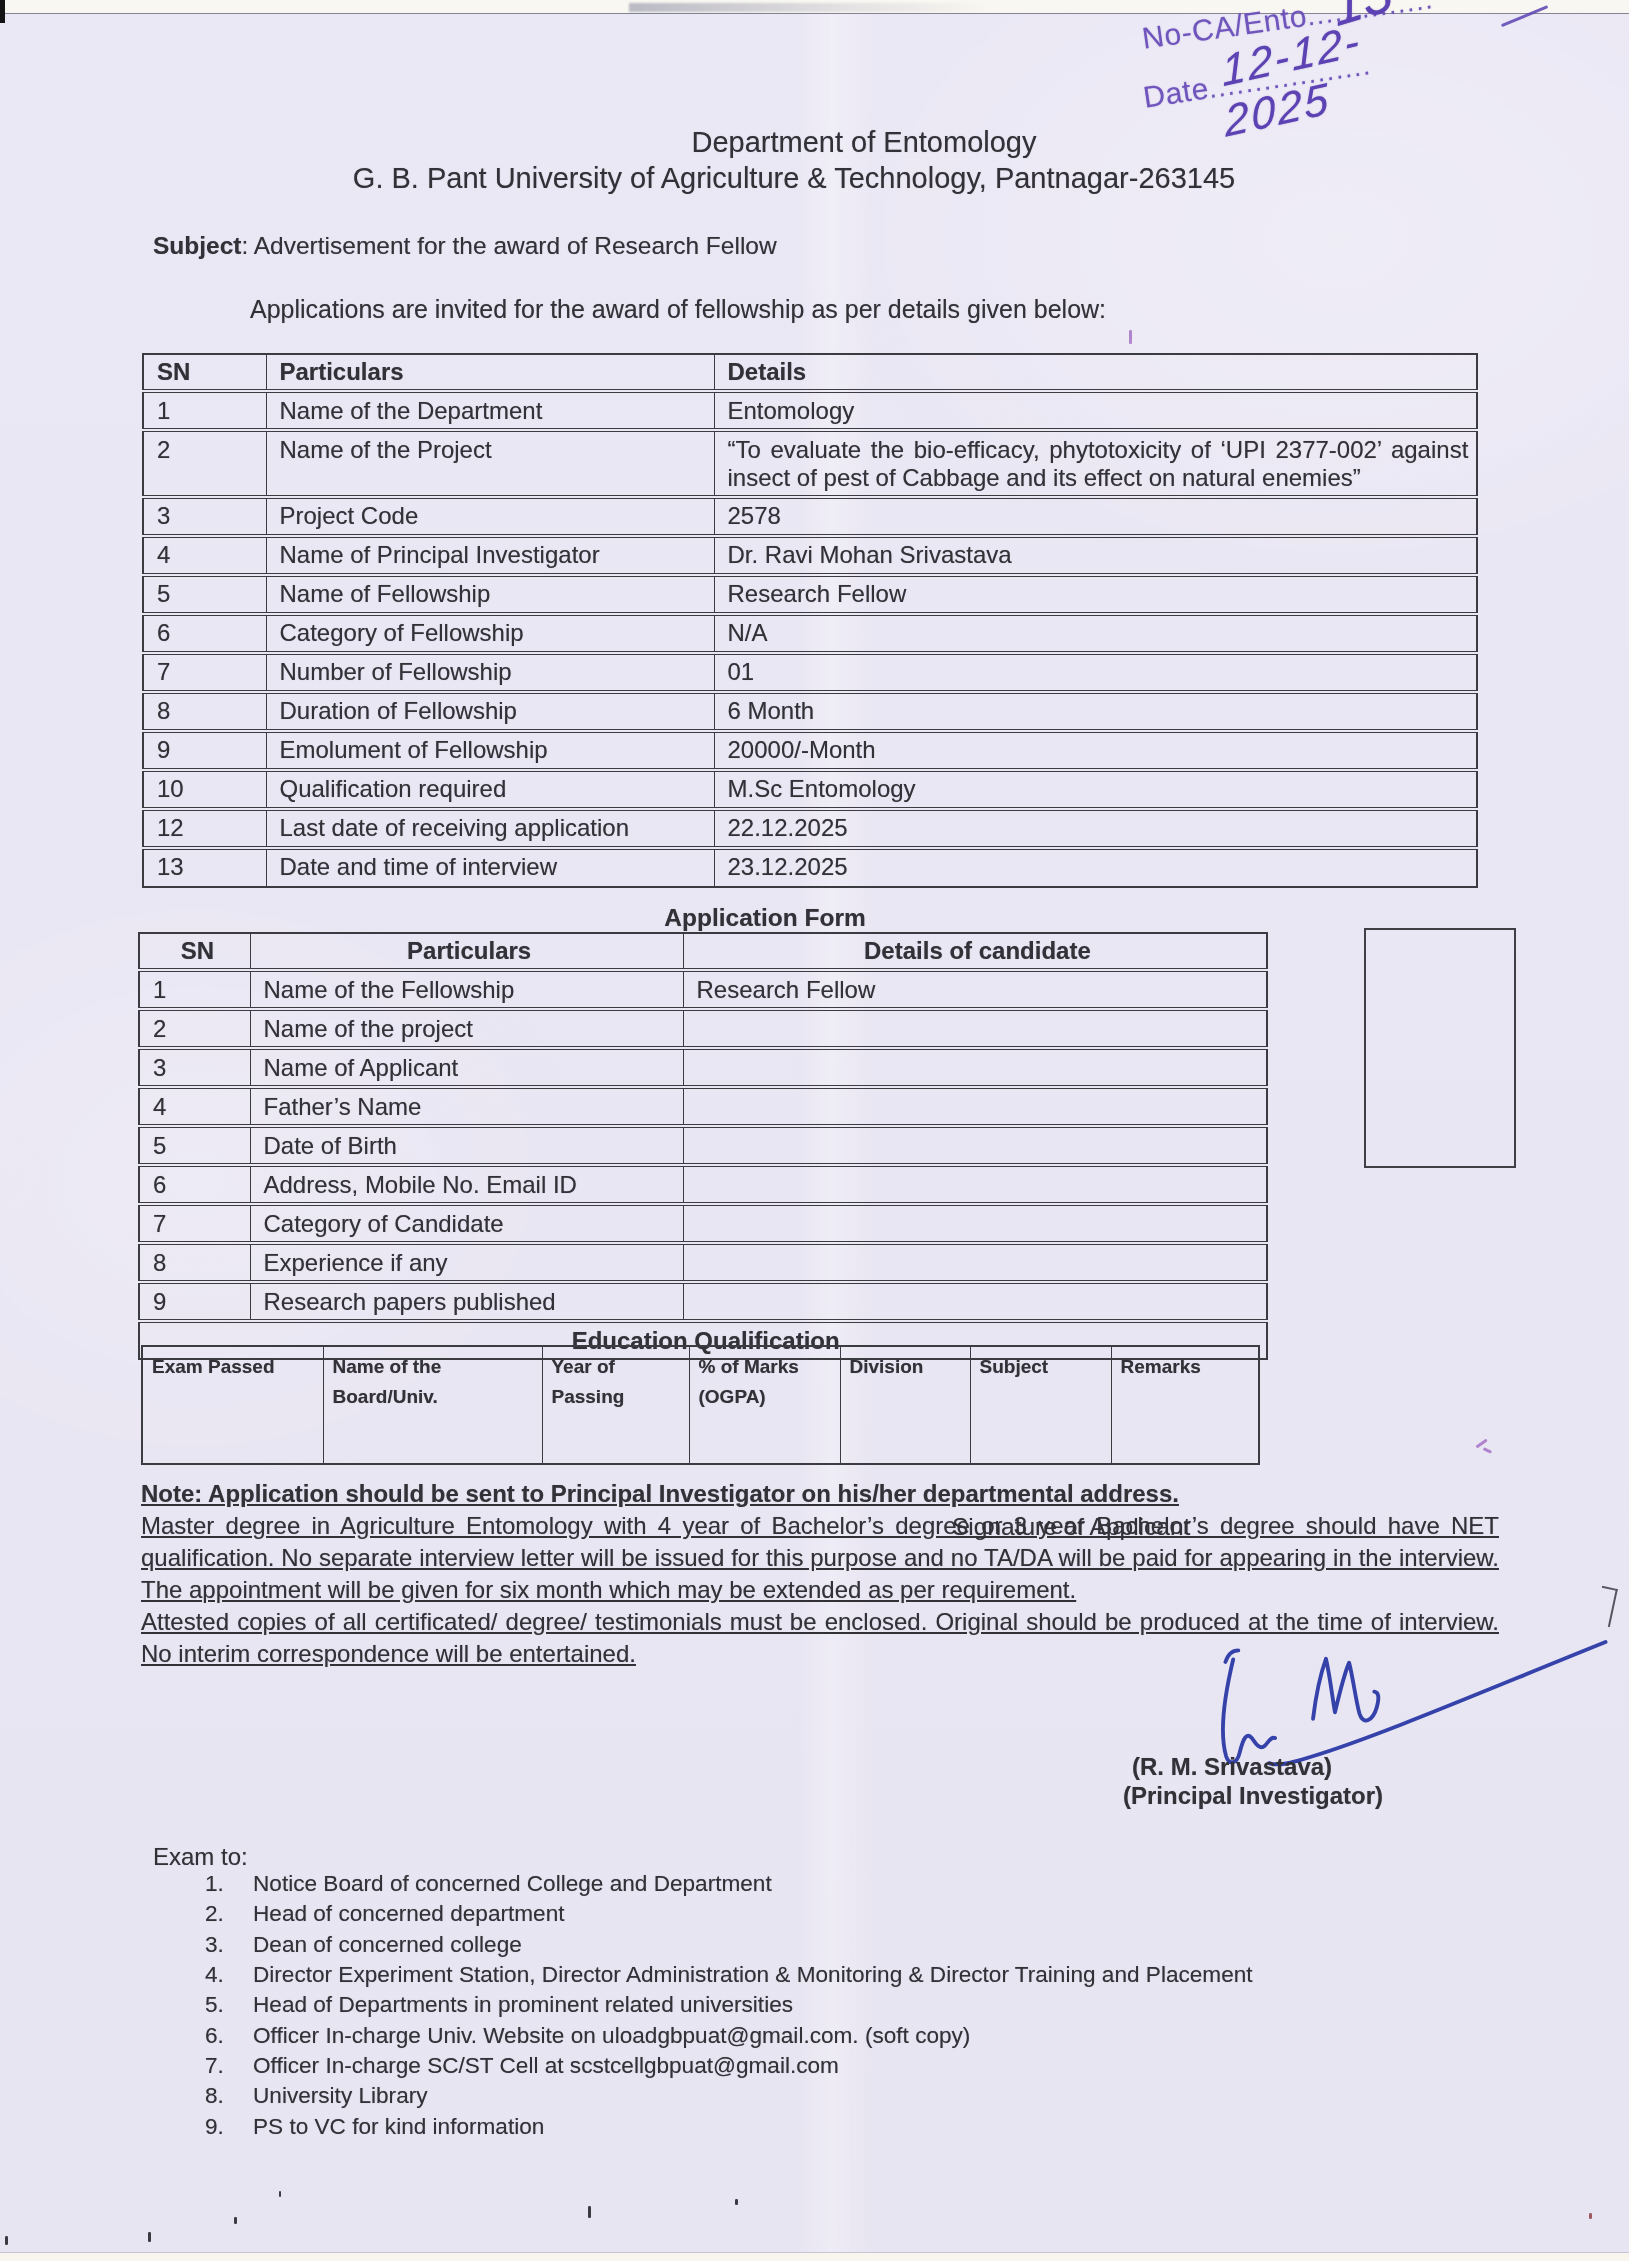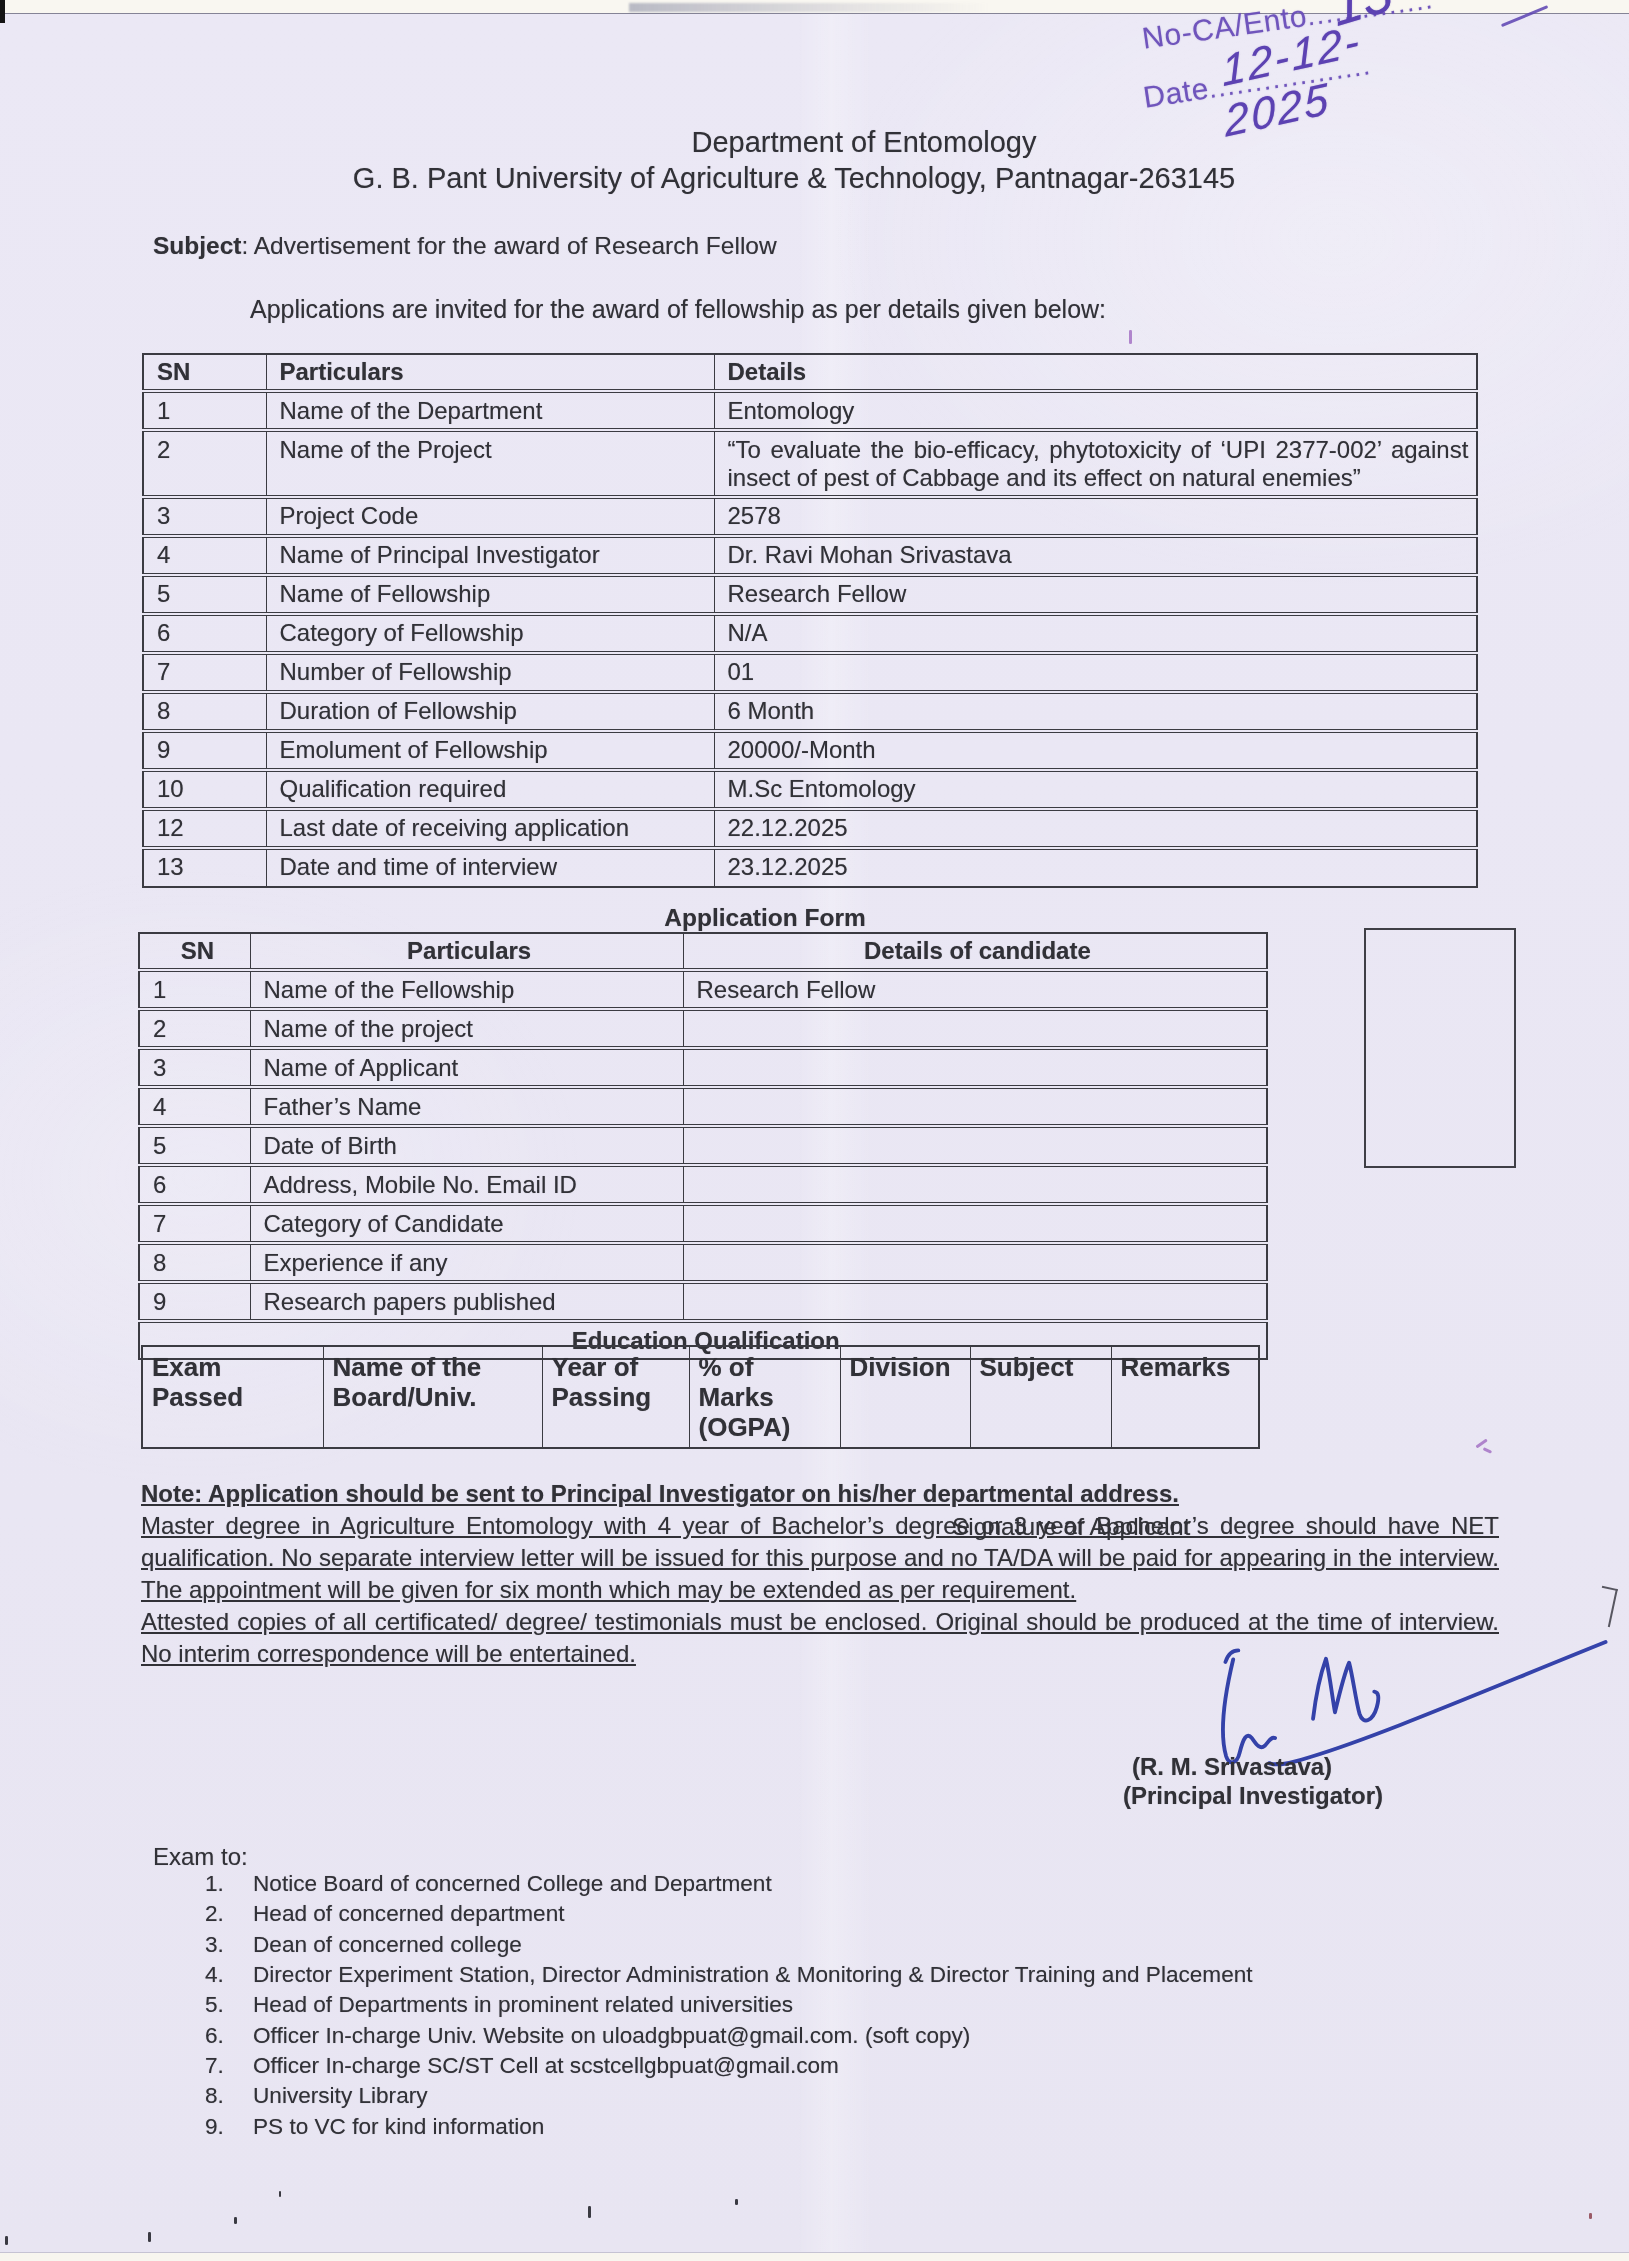--- a/index.html
+++ b/index.html
@@ -46,22 +46,22 @@
     border-left:1.9px solid #3b3b42; border-top:4.5px double #3b3b42;
     padding:3.2px 7.7px 3.2px 13px; vertical-align:top; line-height:28px;
     text-shadow:0 0 0.8px rgba(49,49,55,.42); overflow:hidden;
   }
   .doc-table thead th { border-top:0; text-align:left; font-weight:bold; }
   .t-wrap { position:absolute; }
   .justify { text-align:justify; white-space:normal; }
   .row-h td { height:39px; }
   .app-table thead th { text-align:center; }
   .sec-row td { text-align:center; font-weight:bold; border-left:0; }
-  .edu-table th { font-weight:normal; text-align:justify; height:102px; line-height:30px;
-                  font-size:26px; padding:5.2px 6.4px 5.2px 9px; }
+  .edu-table th { font-weight:normal; text-align:justify; height:118px; line-height:30px;
+                  font-size:19px; padding:5.2px 6.4px 5.2px 9px; }
   .photo-box { position:absolute; left:1364px; top:928px; width:152px; height:240px;
                border:2.6px solid #3f3f46; }
 
   
   .note { position:absolute; left:141px; top:1478px; width:1358px; font-size:24px;
           line-height:32px; text-shadow:0 0 0.8px rgba(49,49,55,.42); }
   .note p { text-align:justify;text-decoration:underline; }
 
   
   .sig-svg { position:absolute; left:1161px; top:1636px; }

